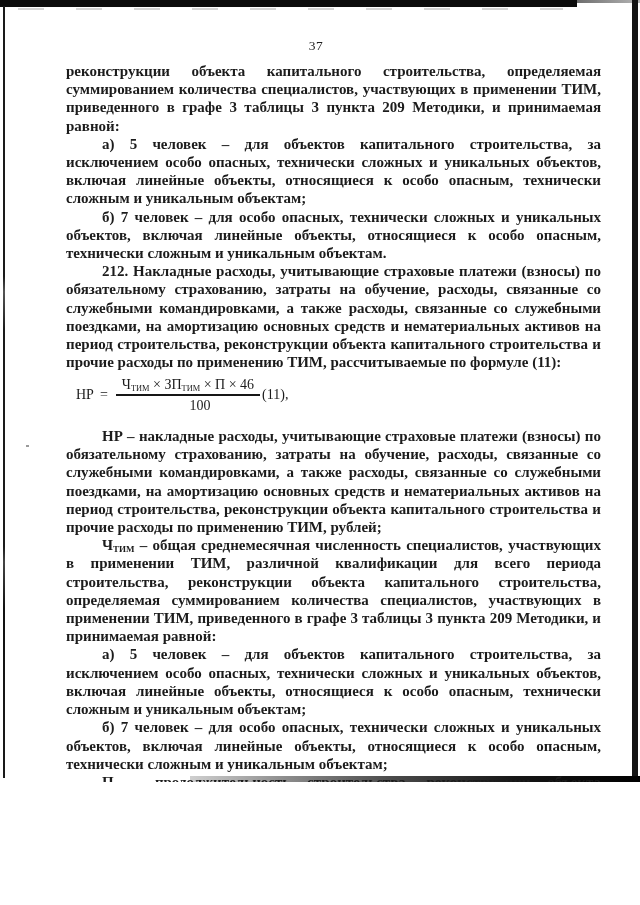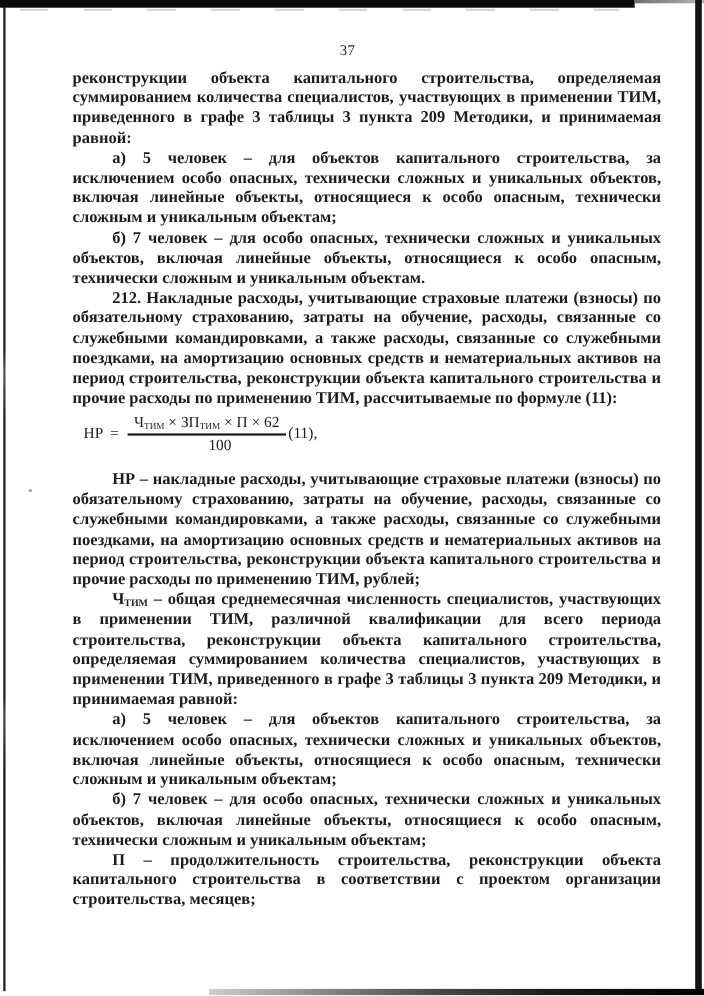--- a/index.html
+++ b/index.html
@@ -3,21 +3,21 @@
 <meta charset="utf-8">
 <style>
   html, body {
     margin: 0;
     padding: 0;
     background: #ffffff;
   }
   .page {
     position: relative;
     width: 640px;
-    height: 905px;
+    height: 782px;
     background: #ffffff;
     overflow: hidden;
     font-family: "Liberation Serif", "DejaVu Serif", serif;
     color: var(--ink, #1c1c1c);
   }
   
   .frame-top {
     position: absolute; top: 0; left: 0;
     width: 577px; height: 7px;
     background: #0c0c0c;
@@ -117,21 +117,21 @@
         <p class="para"><span>реконструкции объекта капитального строительства, определяемая суммированием количества специалистов, участвующих в применении ТИМ, приведенного в графе 3 таблицы 3 пункта 209 Методики, и принимаемая равной:</span></p>
         <p class="para indent"><span>а) 5 человек – для объектов капитального строительства, за исключением особо опасных, технически сложных и уникальных объектов, включая линейные объекты, относящиеся к особо опасным, технически сложным и уникальным объектам;</span></p>
         <p class="para indent"><span>б) 7 человек – для особо опасных, технически сложных и уникальных объектов, включая линейные объекты, относящиеся к особо опасным, технически сложным и уникальным объектам.</span></p>
         <p class="para indent"><span>212. Накладные расходы, учитывающие страховые платежи (взносы) по обязательному страхованию, затраты на обучение, расходы, связанные со служебными командировками, а также расходы, связанные со служебными поездками, на амортизацию основных средств и нематериальных активов на период строительства, реконструкции объекта капитального строительства и прочие расходы по применению ТИМ, рассчитываемые по формуле (11):</span></p>
       </div>
 
     <div class="formula-row">
       <span class="f-lhs">НР</span>
       <span class="f-eq">=</span>
       <span class="f-frac">
-        <span class="f-num" id="f-num"><span>Ч</span><sub>ТИМ</sub><span> × ЗП</span><sub>ТИМ</sub><span> × П × 62</span></span>
+        <span class="f-num" id="f-num"><span>Ч</span><sub>ТИМ</sub><span> × ЗП</span><sub>ТИМ</sub><span> × П × 46</span></span>
         <span class="f-bar"></span>
         <span class="f-den">100</span>
       </span>
       <span class="f-label">(11),</span>
     </div>
 
     <div id="paras-after">
         <p class="para indent"><span>НР – накладные расходы, учитывающие страховые платежи (взносы) по обязательному страхованию, затраты на обучение, расходы, связанные со служебными командировками, а также расходы, связанные со служебными поездками, на амортизацию основных средств и нематериальных активов на период строительства, реконструкции объекта капитального строительства и прочие расходы по применению ТИМ, рублей;</span></p>
         <p class="para indent"><span>Ч</span><sub>ТИМ</sub><span> – общая среднемесячная численность специалистов, участвующих в применении ТИМ, различной квалификации для всего периода строительства, реконструкции объекта капитального строительства, определяемая суммированием количества специалистов, участвующих в применении ТИМ, приведенного в графе 3 таблицы 3 пункта 209 Методики, и принимаемая равной:</span></p>
         <p class="para indent"><span>а) 5 человек – для объектов капитального строительства, за исключением особо опасных, технически сложных и уникальных объектов, включая линейные объекты, относящиеся к особо опасным, технически сложным и уникальным объектам;</span></p>

